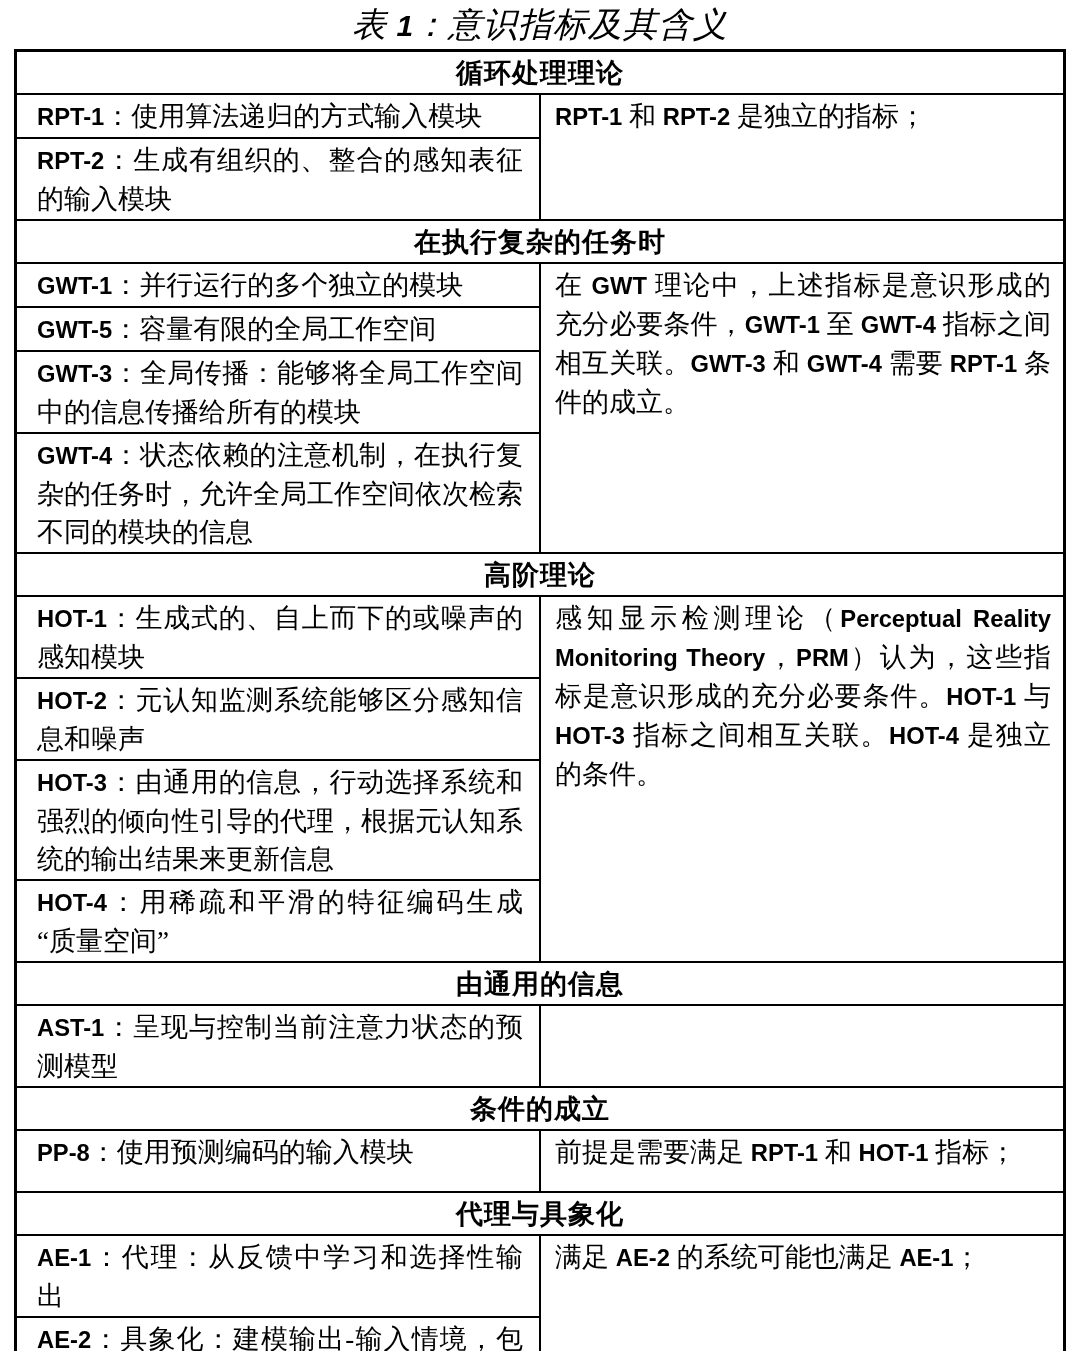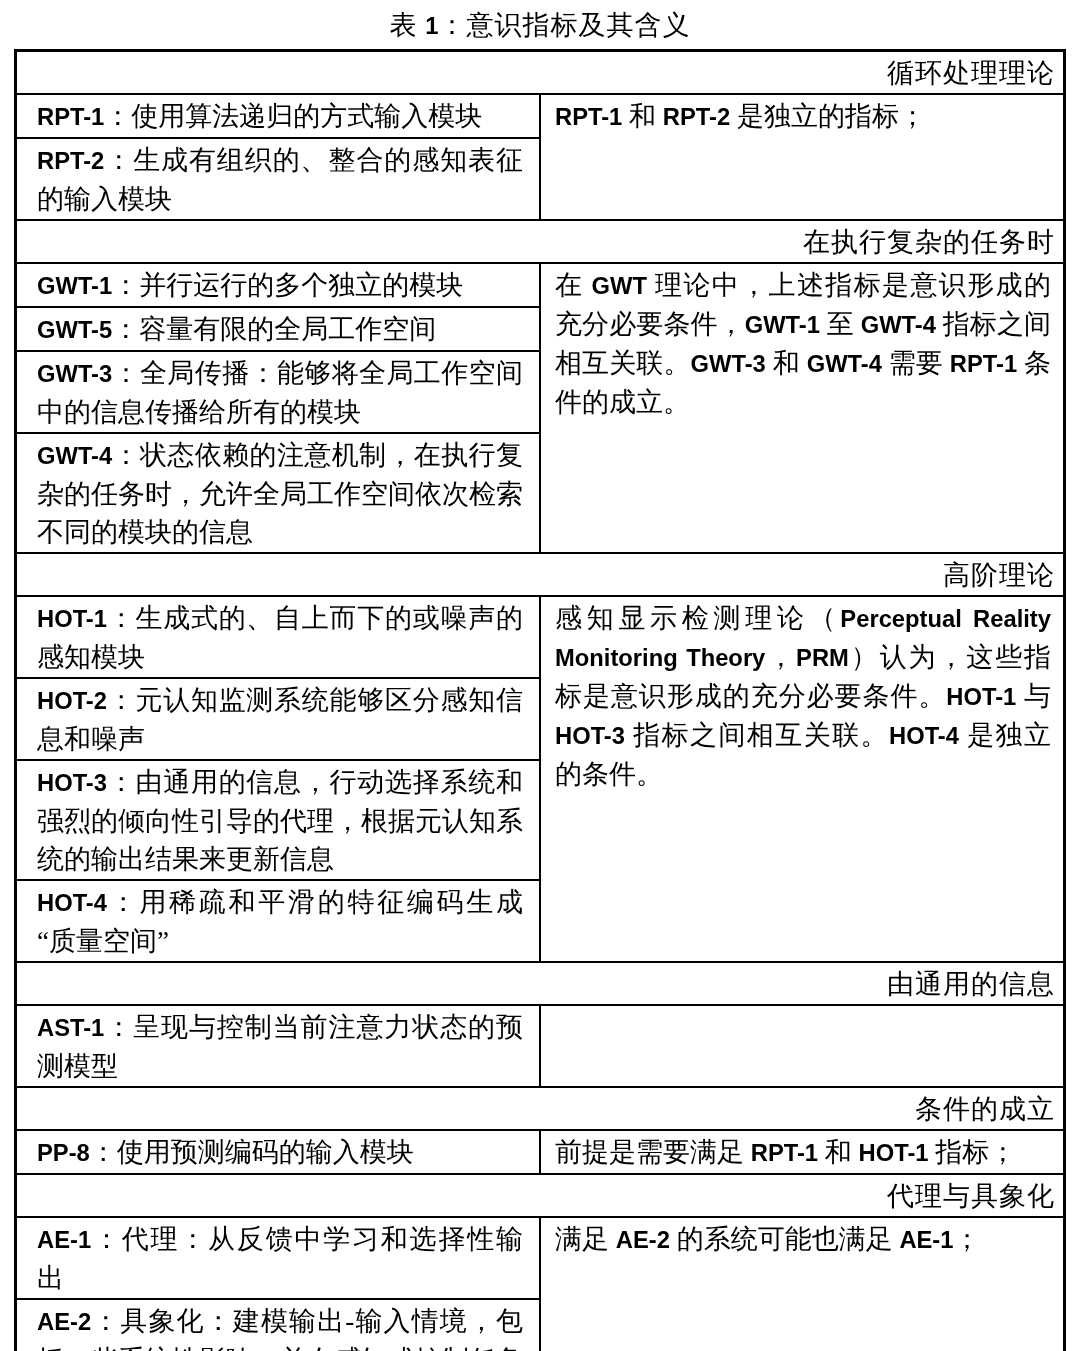--- a/index.html
+++ b/index.html
@@ -14,50 +14,52 @@
     font-family: "Liberation Serif", "DejavU Serif", serif;
     -webkit-font-smoothing: antialiased;
   }
   .page {
     width: 1080px;
     box-sizing: border-box;
     padding-top: 8px;
   }
   .table-title {
     text-align: center;
-    font-size: 27px;
+    font-size: 34px;
     line-height: 34px;
     padding-bottom: 6px;
     letter-spacing: 1px;
+    font-style: italic;
   }
   table.indicator-table {
     border-collapse: collapse;
     table-layout: fixed;
     width: 1052px;
     margin: 0 auto;
     border: 3px solid #000;
   }
   td {
     border: 2px solid #000;
     font-size: 27px;
     line-height: 38px;
     vertical-align: top;
     overflow: hidden;
   }
   td.sec {
-    text-align: right;
+    text-align: center;
     padding: 2px 8px 1px 8px;
     letter-spacing: 1px;
+    font-weight: bold;
   }
   td.left {
     padding: 2px 16px 1px 20px;
     text-align: justify;
   }
   td.right {
-    padding: 2px 12px 1px 14px;
+    padding: 2px 12px 19px 14px;
     text-align: justify;
   }
   
   .latin {
     font-family: "Liberation Sans", "DejaVu Sans", sans-serif;
     font-weight: 700;
     font-size: 0.88em;
     letter-spacing: 0;
   }
 </style>

